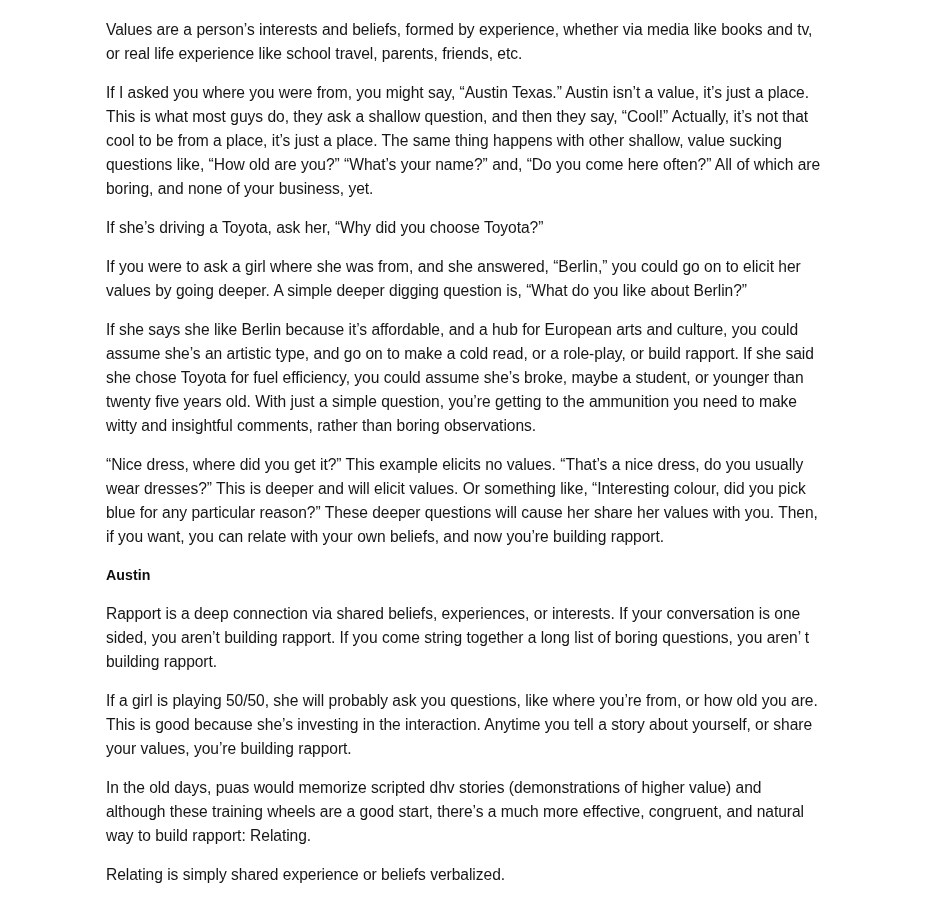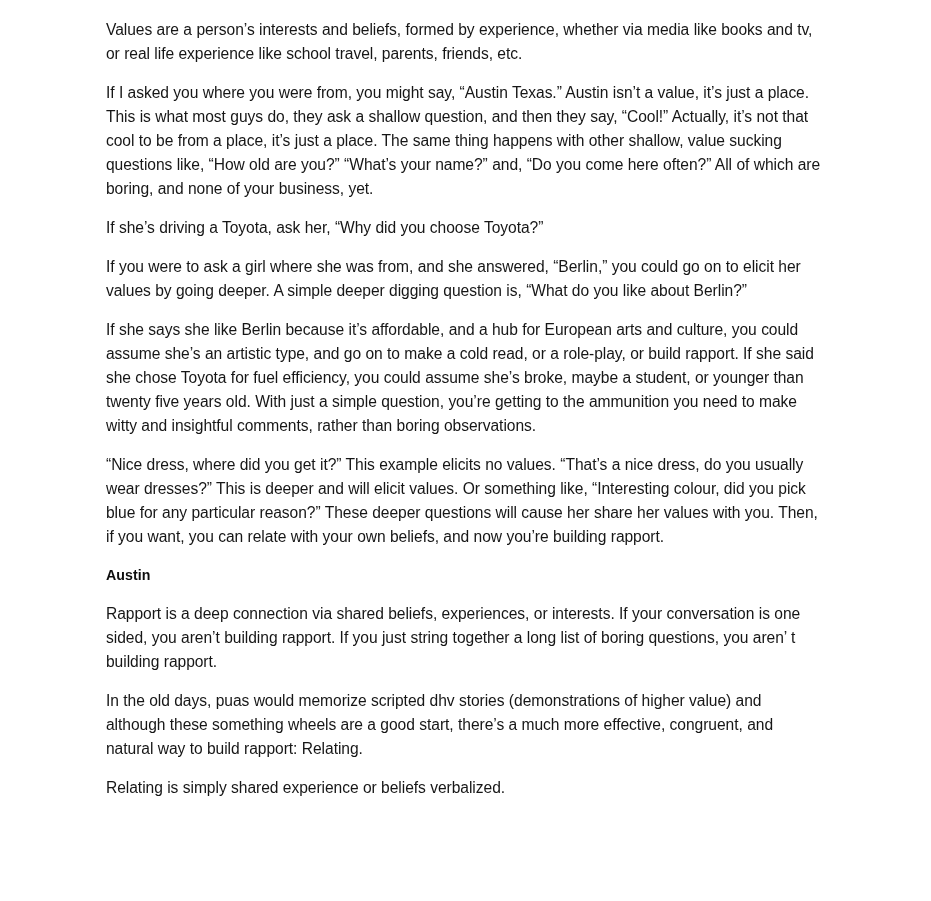--- a/index.html
+++ b/index.html
@@ -63,21 +63,22 @@
     <p class="para">If she’s driving a Toyota, ask her, “Why did you choose Toyota?”</p>
 
     <p class="para">If you were to ask a girl where she was from, and she answered, “Berlin,” you could go on to elicit her values by going deeper. A simple deeper digging question is, “What do you like about Berlin?”</p>
 
     <p class="para">If she says she like Berlin because it’s affordable, and a hub for European arts and culture, you could assume she’s an artistic type, and go on to make a cold read, or a role-play, or build rapport. If she said she chose Toyota for fuel efficiency, you could assume she’s broke, maybe a student, or younger than twenty five years old. With just a simple question, you’re getting to the ammunition you need to make witty and insightful comments, rather than boring observations.</p>
 
     <p class="para">“Nice dress, where did you get it?” This example elicits no values. “That’s a nice dress, do you usually wear dresses?” This is deeper and will elicit values. Or something like, “Interesting colour, did you pick blue for any particular reason?” These deeper questions will cause her share her values with you. Then, if you want, you can relate with your own beliefs, and now you’re building rapport.</p>
 
     <h2 class="heading">Austin</h2>
 
-    <p class="para">Rapport is a deep connection via shared beliefs, experiences, or interests. If your conversation is one sided, you aren’t building rapport. If you just string together a long list of boring questions, you aren’ t building rapport.</p>
+    <p class="para">Rapport is a deep connection via shared beliefs, experiences, or interests. If your conversation is one sided, you aren’t building rapport. If you come string together a long list of boring questions, you aren’ t building rapport.</p>
 
+    <p class="para">If a girl is playing 50/50, she will probably ask you questions, like where you’re from, or how old you are. This is good because she’s investing in the interaction. Anytime you tell a story about yourself, or share your values, you’re building rapport.</p>
 
-    <p class="para">In the old days, puas would memorize scripted dhv stories (demonstrations of higher value) and although these something wheels are a good start, there’s a much more effective, congruent, and natural way to build rapport: Relating.</p>
+    <p class="para">In the old days, puas would memorize scripted dhv stories (demonstrations of higher value) and although these training wheels are a good start, there’s a much more effective, congruent, and natural way to build rapport: Relating.</p>
 
     <p class="para">Relating is simply shared experience or beliefs verbalized.</p>
 
   </div>
 </div>
 
 </body></html>

